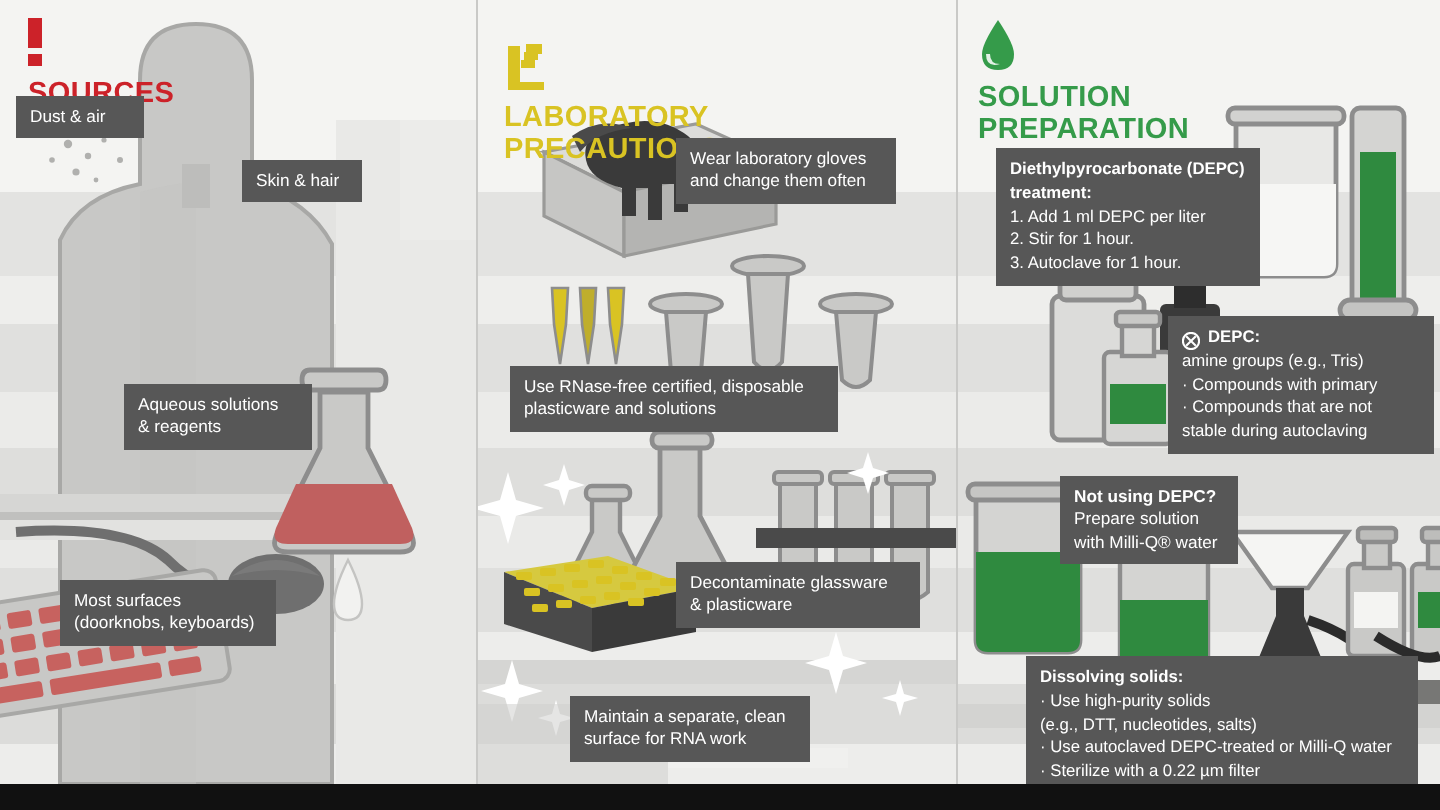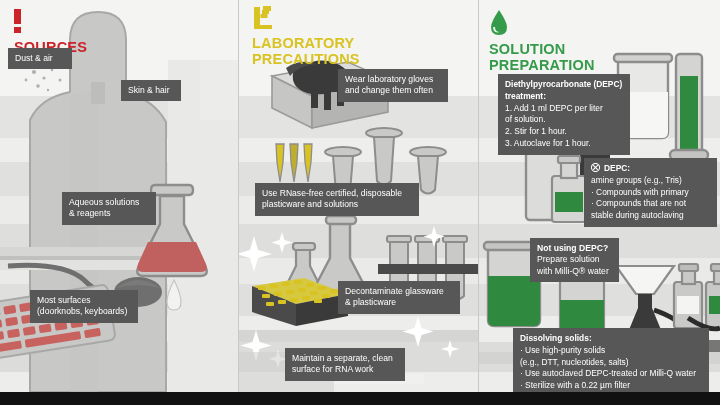--- a/index.html
+++ b/index.html
@@ -25,21 +25,21 @@
   
   .vdiv{position:absolute;top:0;width:1px;height:392px;background:#c9c9c7;}
   .vdiv.d1{left:238px;}
   .vdiv.d2{left:478px;}
 
   
   .sect-head{position:absolute;display:flex;align-items:flex-start;gap:7px;flex-direction:column;}
   .sect-title{font-size:14.5px;font-weight:bold;line-height:15.5px;letter-spacing:.2px;}
   .sources-head{left:14px;top:9px;}
   .sources-head .sect-title{color:#cc2229;}
-  .lab-head{left:252px;top:5px;}
+  .lab-head{left:252px;top:21px;}
   .lab-head .sect-title{color:#d9c323;}
   .sol-head{left:489px;top:9px;}
   .sol-head .sect-title{color:#359b4a;}
 
   .excl{width:7px;height:24px;position:relative;flex:0 0 auto;margin-top:0px;}
   .excl i{position:absolute;left:0;display:block;background:#cc2229;}
   .excl i.bar{top:0;width:7px;height:15px;}
   .excl i.dot{top:18px;width:7px;height:6px;}
 
   .micro{width:22px;height:24px;flex:0 0 auto;}
@@ -362,27 +362,26 @@
 
   <div class="lbl" style="left:285px;top:348px;width:120px;">
     <span class="ln">Maintain a separate, clean</span>
     <span class="ln">surface for RNA work</span>
   </div>
 
   <div class="lbl big" style="left:498px;top:74px;width:132px;">
     <span class="ln" style="font-weight:bold">Diethylpyrocarbonate (DEPC)</span>
     <span class="ln" style="font-weight:bold">treatment:</span>
     <span class="ln">1. Add 1 ml DEPC per liter</span>
-    <span class="ln">of solution.</span>
     <span class="ln">2. Stir for 1 hour.</span>
     <span class="ln">3. Autoclave for 1 hour.</span>
   </div>
 
   <div class="lbl big" style="left:584px;top:158px;width:133px;">
-    <span class="ln" style="font-weight:bold;display:flex;align-items:flex-start;gap:4px;">
+    <span class="ln" style="font-weight:bold;display:flex;align-items:flex-end;gap:4px;">
       <svg style="width:9px;height:9px;flex:0 0 auto;" viewBox="0 0 12 12">
         <circle cx="6" cy="6" r="5.4" fill="none" stroke="#ffffff" stroke-width="1.4"></circle>
         <path d="M2.8 2.8 L9.2 9.2 M9.2 2.8 L2.8 9.2" stroke="#ffffff" stroke-width="1.4"></path>
       </svg>
       <span>DEPC:</span>
     </span>
     <span class="ln">  amine groups (e.g., Tris)</span>
     <span class="ln">· Compounds with primary</span>
     <span class="ln">· Compounds that are not</span>
     <span class="ln">  stable during autoclaving</span>

